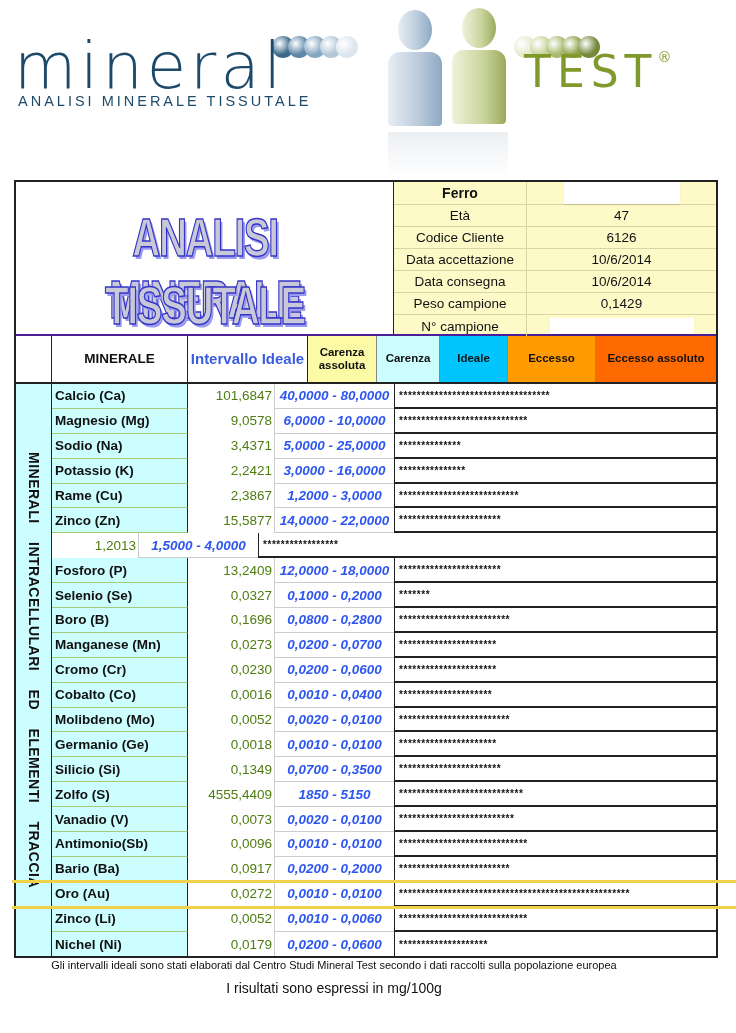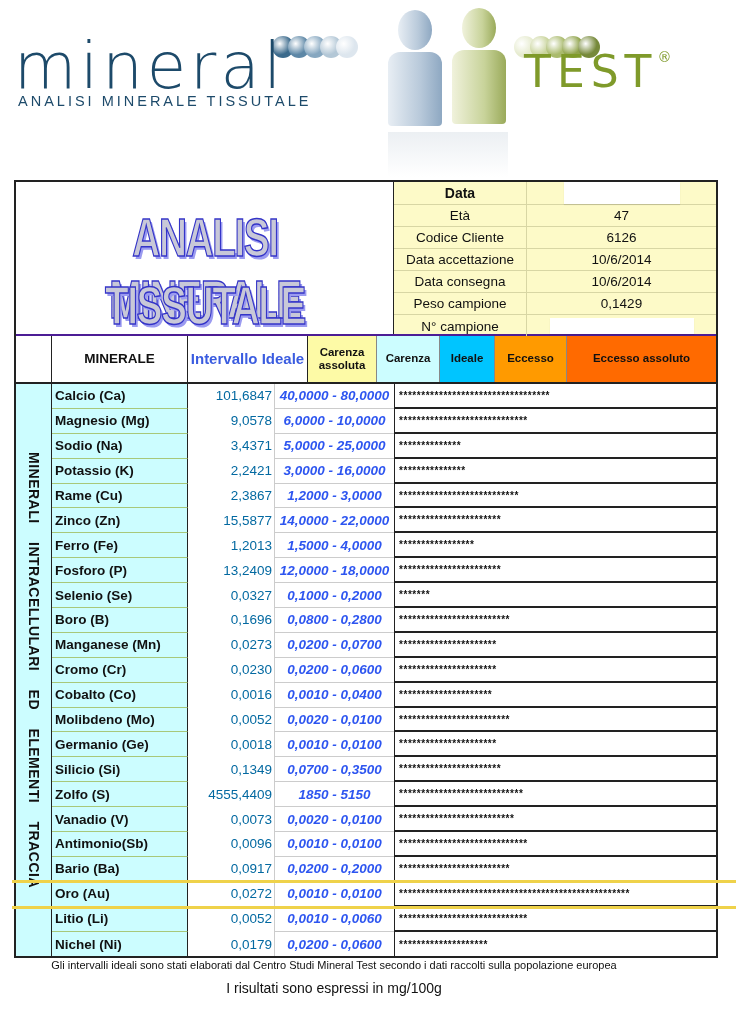--- a/index.html
+++ b/index.html
@@ -45,32 +45,32 @@
 
     .header-row { display: flex; height: 48px; border-bottom: 2px solid #222; }
     .hcell { display: flex; align-items: center; justify-content: center; text-align: center; font-weight: bold; font-size: 13.5px; color: #111; border-right: 1px solid #222; line-height: 1.15; }
     .hcell.c0 { width: 36px; }
     .hcell.c1 { width: 136px; }
     .hcell.c2 { width: 86px; }
     .hcell.c3 { width: 120px; color: #3a5ce0; font-size: 15px; }
     .hcell.leg { font-size: 11.5px; border-right: 1px solid #888; }
     .hcell.leg1 { width: 69px; background: #fdfaa6; }
     .hcell.leg2 { width: 63px; background: #ccfdff; }
-    .hcell.leg3 { width: 55px; background: #00c5ff; }
-    .hcell.leg4 { width: 72px; background: #ff9a00; }
+    .hcell.leg3 { width: 68px; background: #00c5ff; }
+    .hcell.leg4 { width: 88px; background: #ff9a00; }
     .hcell.leg5 { flex: 1; background: #ff6a00; border-right: none; text-align: center; }
 
     .body-section { display: flex; }
     .side-label { width: 36px; background: #ccfdff; border-right: 1px solid #222; display: flex; align-items: center; justify-content: center; }
     .side-label span { writing-mode: vertical-rl; font-weight: bold; font-size: 14px; letter-spacing: 0.5px; color: #111; word-spacing: 14px; }
     .rows { flex: 1; }
     .mrow { display: flex; height: 24.9px; position: relative; justify-content: flex-end; }
     .mcell { display: flex; align-items: center; font-size: 13.5px; }
     .mcell.name { width: 136px; background: #ccfdff; border-right: 1px solid #222; border-bottom: 1px solid #a8c87a; padding-left: 3px; font-weight: bold; color: #111; }
-    .mcell.value { width: 86px; justify-content: flex-end; padding-right: 2px; color: #0369a1; border-bottom: 1px solid #fff; }
+    .mcell.value { width: 86px; justify-content: flex-end; padding-right: 2px; color: #4d7c0f; border-bottom: 1px solid #fff; }
     .mcell.range { width: 120px; justify-content: center; color: #2d55f0; font-style: italic; font-weight: bold; border-left: 1px solid #ccc; border-bottom: 1px solid #ccc; }
     .mcell.bar { flex: 1; border-left: 1px solid #222; border-bottom: 2px solid #222; padding-left: 4px; font-size: 10px; font-weight: bold; letter-spacing: 0.55px; color: #111; white-space: nowrap; overflow: hidden; }
     .mrow:last-child .mcell { border-bottom: none; }
     .mrow.highlight::before, .mrow.highlight::after { content: ""; position: absolute; left: -40px; width: 750px; height: 3px; background: #efd24a; z-index: 3; }
     .mrow.highlight::before { top: -2px; }
     .mrow.highlight::after { bottom: -2px; }
 
     .footer { position: absolute; left: 0; width: 668px; text-align: center; color: #111; }
     .footer.f1 { top: 980px; font-size: 14px; }
     .footer.f2 { top: 959px; font-size: 11px; }
@@ -108,21 +108,21 @@
 </div>
 
 <div class="report">
   <div class="top-section">
     <div class="title-box">
       <div class="title-text l1">ANALISI MINERALE</div>
       <div class="title-text l2">TISSUTALE</div>
     </div>
     <div class="info-box">
       <div class="info-row nome">
-        <div class="lbl">Data</div>
+        <div class="lbl">Ferro</div>
         <div class="val">
             <div class="blank-field"></div>
           </div>
       </div>
       <div id="info-fields">
           <div class="info-row std">
             <div class="lbl">Età</div>
             <div class="val">47</div>
           </div>
           <div class="info-row std">
@@ -197,21 +197,20 @@
           <div class="mcell range">1,2000 - 3,0000</div>
           <div class="mcell bar">***************************</div>
         </div>
         <div class="mrow">
           <div class="mcell name">Zinco (Zn)</div>
           <div class="mcell value">15,5877</div>
           <div class="mcell range">14,0000 - 22,0000</div>
           <div class="mcell bar">***********************</div>
         </div>
         <div class="mrow">
-          <div class="mcell name">Ferro (Fe)</div>
           <div class="mcell value">1,2013</div>
           <div class="mcell range">1,5000 - 4,0000</div>
           <div class="mcell bar">*****************</div>
         </div>
         <div class="mrow">
           <div class="mcell name">Fosforo (P)</div>
           <div class="mcell value">13,2409</div>
           <div class="mcell range">12,0000 - 18,0000</div>
           <div class="mcell bar">***********************</div>
         </div>
@@ -287,21 +286,21 @@
           <div class="mcell range">0,0200 - 0,2000</div>
           <div class="mcell bar">*************************</div>
         </div>
         <div class="mrow highlight">
           <div class="mcell name">Oro (Au)</div>
           <div class="mcell value">0,0272</div>
           <div class="mcell range">0,0010 - 0,0100</div>
           <div class="mcell bar">****************************************************</div>
         </div>
         <div class="mrow">
-          <div class="mcell name">Litio (Li)</div>
+          <div class="mcell name">Zinco (Li)</div>
           <div class="mcell value">0,0052</div>
           <div class="mcell range">0,0010 - 0,0060</div>
           <div class="mcell bar">*****************************</div>
         </div>
         <div class="mrow">
           <div class="mcell name">Nichel (Ni)</div>
           <div class="mcell value">0,0179</div>
           <div class="mcell range">0,0200 - 0,0600</div>
           <div class="mcell bar">********************</div>
         </div>

